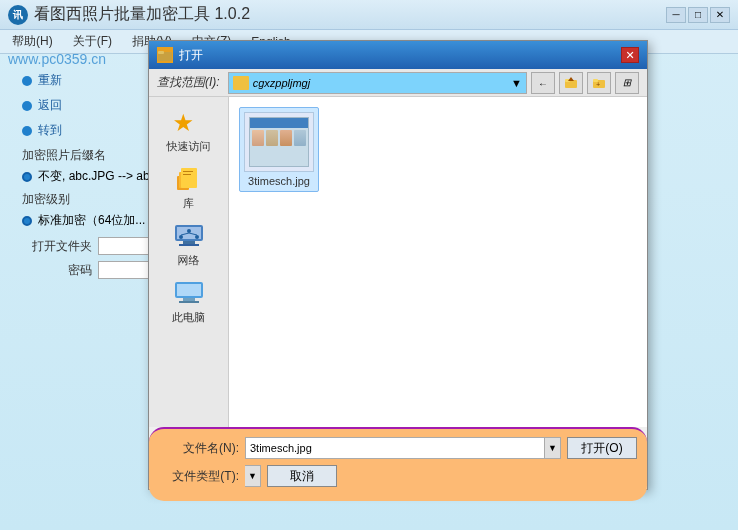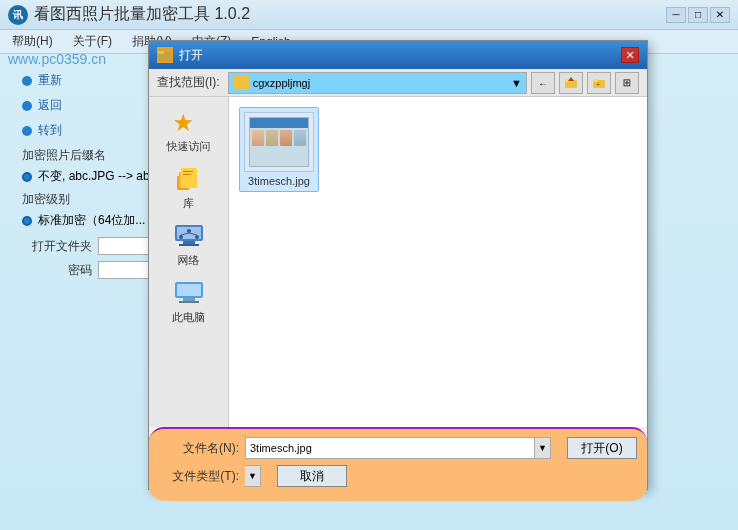--- a/index.html
+++ b/index.html
@@ -155,20 +155,21 @@
 
     
     .dialog-toolbar {
       height: 28px;
       background: #e8e8e8;
       border-bottom: 1px solid #ccc;
       display: flex;
       align-items: center;
       padding: 0 8px;
       gap: 4px;
+      font-style: italic;
     }
     .toolbar-label {
       font-size: 12px;
       color: #333;
       margin-right: 4px;
     }
     .toolbar-combo {
       flex: 1;
       height: 22px;
       background: #7dd3fc;
@@ -344,21 +345,21 @@
     .dialog-action-btn {
       width: 70px;
       height: 22px;
       background: #e0e8f0;
       border: 1px solid #888;
       cursor: pointer;
       font-size: 12px;
       display: flex;
       align-items: center;
       justify-content: center;
-      margin-left: 16px;
+      margin-left: 6px;
     }
 
     
     .section-label {
       font-size: 12px;
       color: #333;
       margin-bottom: 4px;
     }
     .radio-row {
       display: flex;

